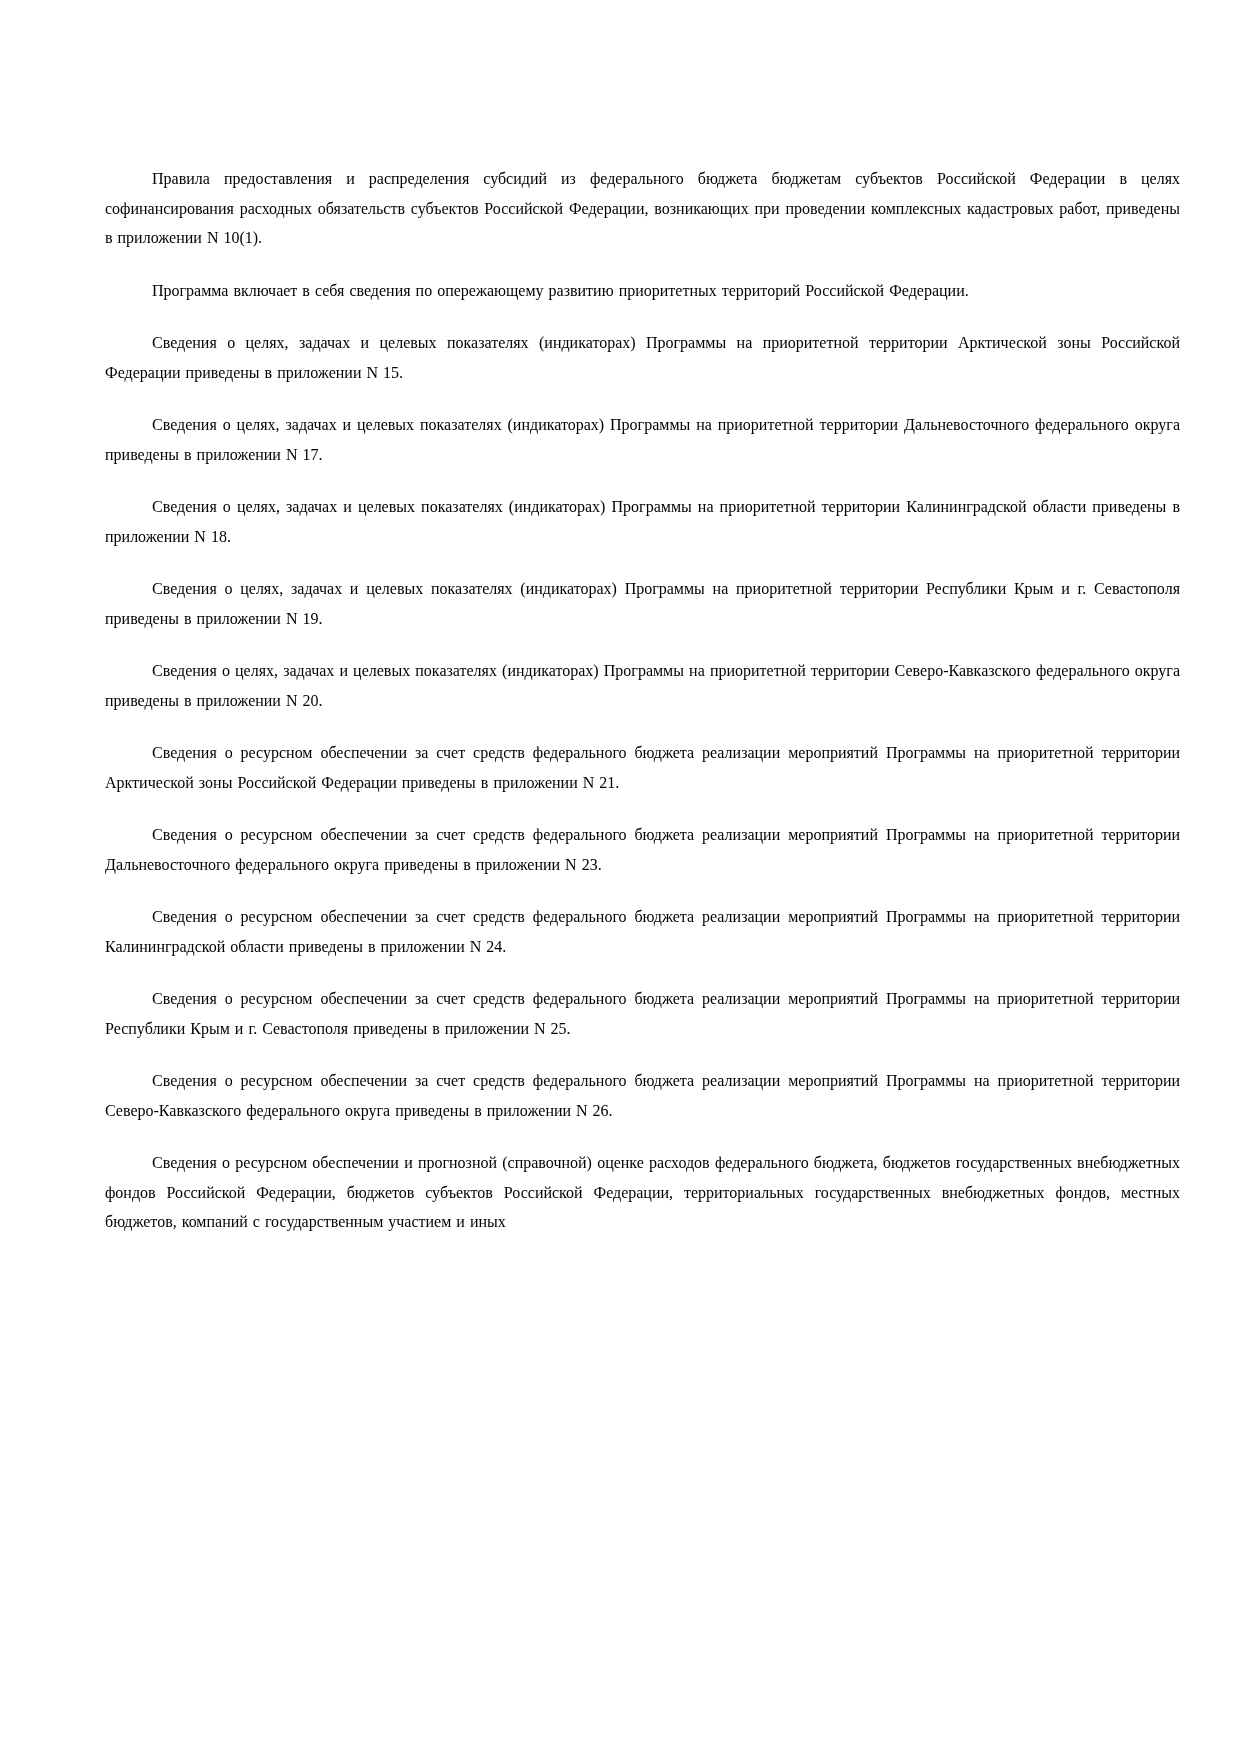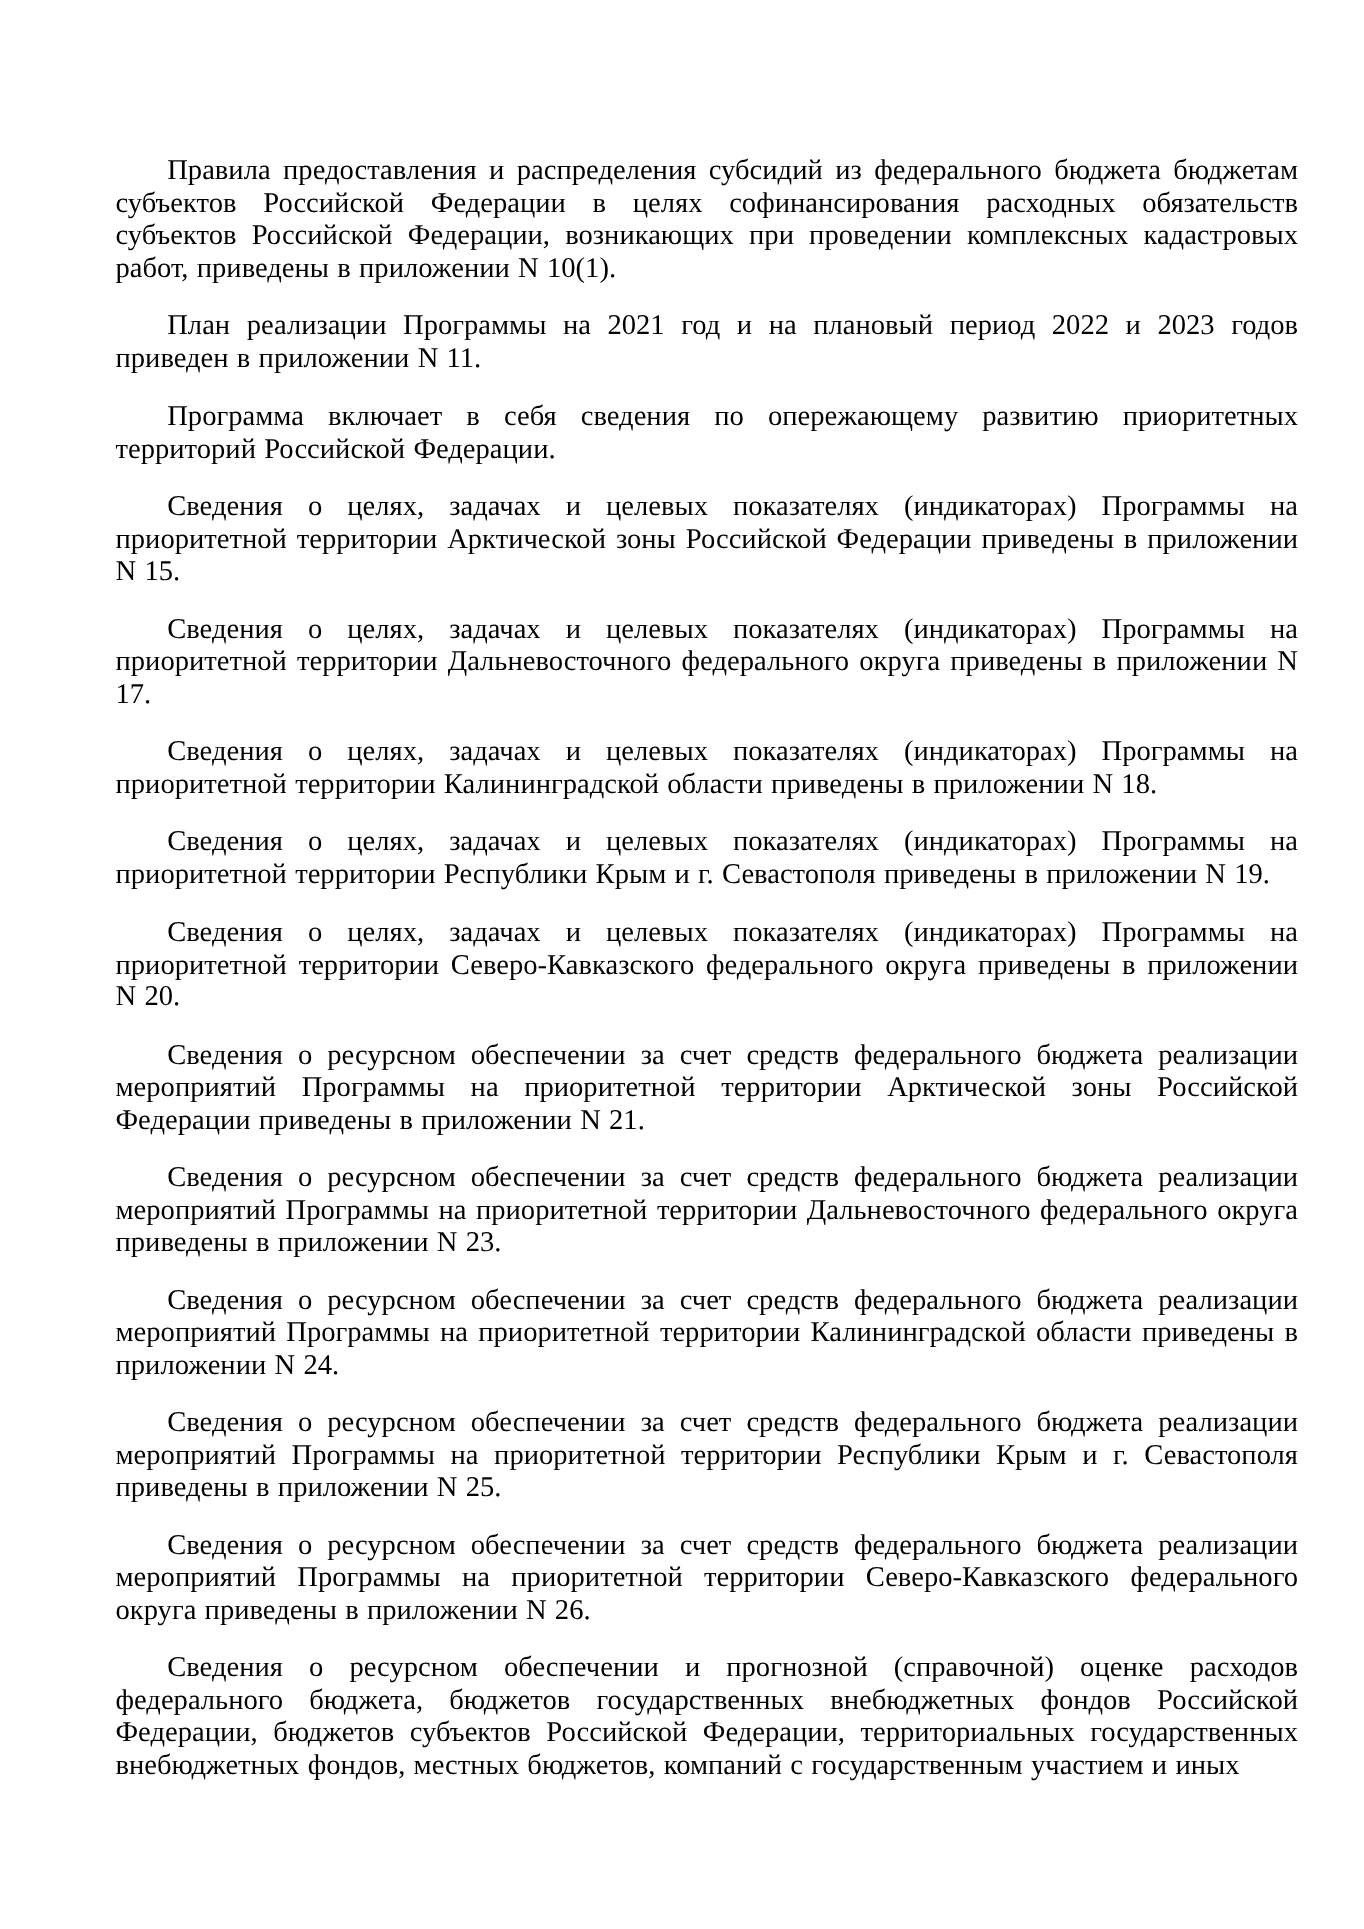--- a/index.html
+++ b/index.html
@@ -8,44 +8,43 @@
   }
   body {
     width: 1240px;
     height: 1754px;
     background: #ffffff;
     position: relative;
     overflow: hidden;
   }
   .page-content {
     position: absolute;
-    top: 140px;
+    top: 164px;
     left: 105px;
     width: 1075px;
     font-family: "Liberation Serif", "DejaVu Serif", serif;
-    font-size: 26px;
+    font-size: 16px;
     line-height: 29.5px;
     color: #000000;
     text-align: justify;
   }
   .para {
     margin: 0 0 23px 0;
     text-indent: 47px;
     word-spacing: 1px;
   }
   .para:last-child {
     margin-bottom: 16px;
   }
 </style>
 </head>
 <body>
 
 <main class="page-content">
   <p class="para">Правила предоставления и распределения субсидий из федерального бюджета бюджетам субъектов Российской Федерации в целях софинансирования расходных обязательств субъектов Российской Федерации, возникающих при проведении комплексных кадастровых работ, приведены в приложении N 10(1).</p>
-  <p class="para">План реализации Программы на 2021 год и на плановый период 2022 и 2023 годов приведен в приложении N 11.</p>
   <p class="para">Программа включает в себя сведения по опережающему развитию приоритетных территорий Российской Федерации.</p>
   <p class="para">Сведения о целях, задачах и целевых показателях (индикаторах) Программы на приоритетной территории Арктической зоны Российской Федерации приведены в приложении N 15.</p>
   <p class="para">Сведения о целях, задачах и целевых показателях (индикаторах) Программы на приоритетной территории Дальневосточного федерального округа приведены в приложении N 17.</p>
   <p class="para">Сведения о целях, задачах и целевых показателях (индикаторах) Программы на приоритетной территории Калининградской области приведены в приложении N 18.</p>
   <p class="para">Сведения о целях, задачах и целевых показателях (индикаторах) Программы на приоритетной территории Республики Крым и г. Севастополя приведены в приложении N 19.</p>
   <p class="para">Сведения о целях, задачах и целевых показателях (индикаторах) Программы на приоритетной территории Северо-Кавказского федерального округа приведены в приложении N 20.</p>
   <p class="para">Сведения о ресурсном обеспечении за счет средств федерального бюджета реализации мероприятий Программы на приоритетной территории Арктической зоны Российской Федерации приведены в приложении N 21.</p>
   <p class="para">Сведения о ресурсном обеспечении за счет средств федерального бюджета реализации мероприятий Программы на приоритетной территории Дальневосточного федерального округа приведены в приложении N 23.</p>
   <p class="para">Сведения о ресурсном обеспечении за счет средств федерального бюджета реализации мероприятий Программы на приоритетной территории Калининградской области приведены в приложении N 24.</p>
   <p class="para">Сведения о ресурсном обеспечении за счет средств федерального бюджета реализации мероприятий Программы на приоритетной территории Республики Крым и г. Севастополя приведены в приложении N 25.</p>

